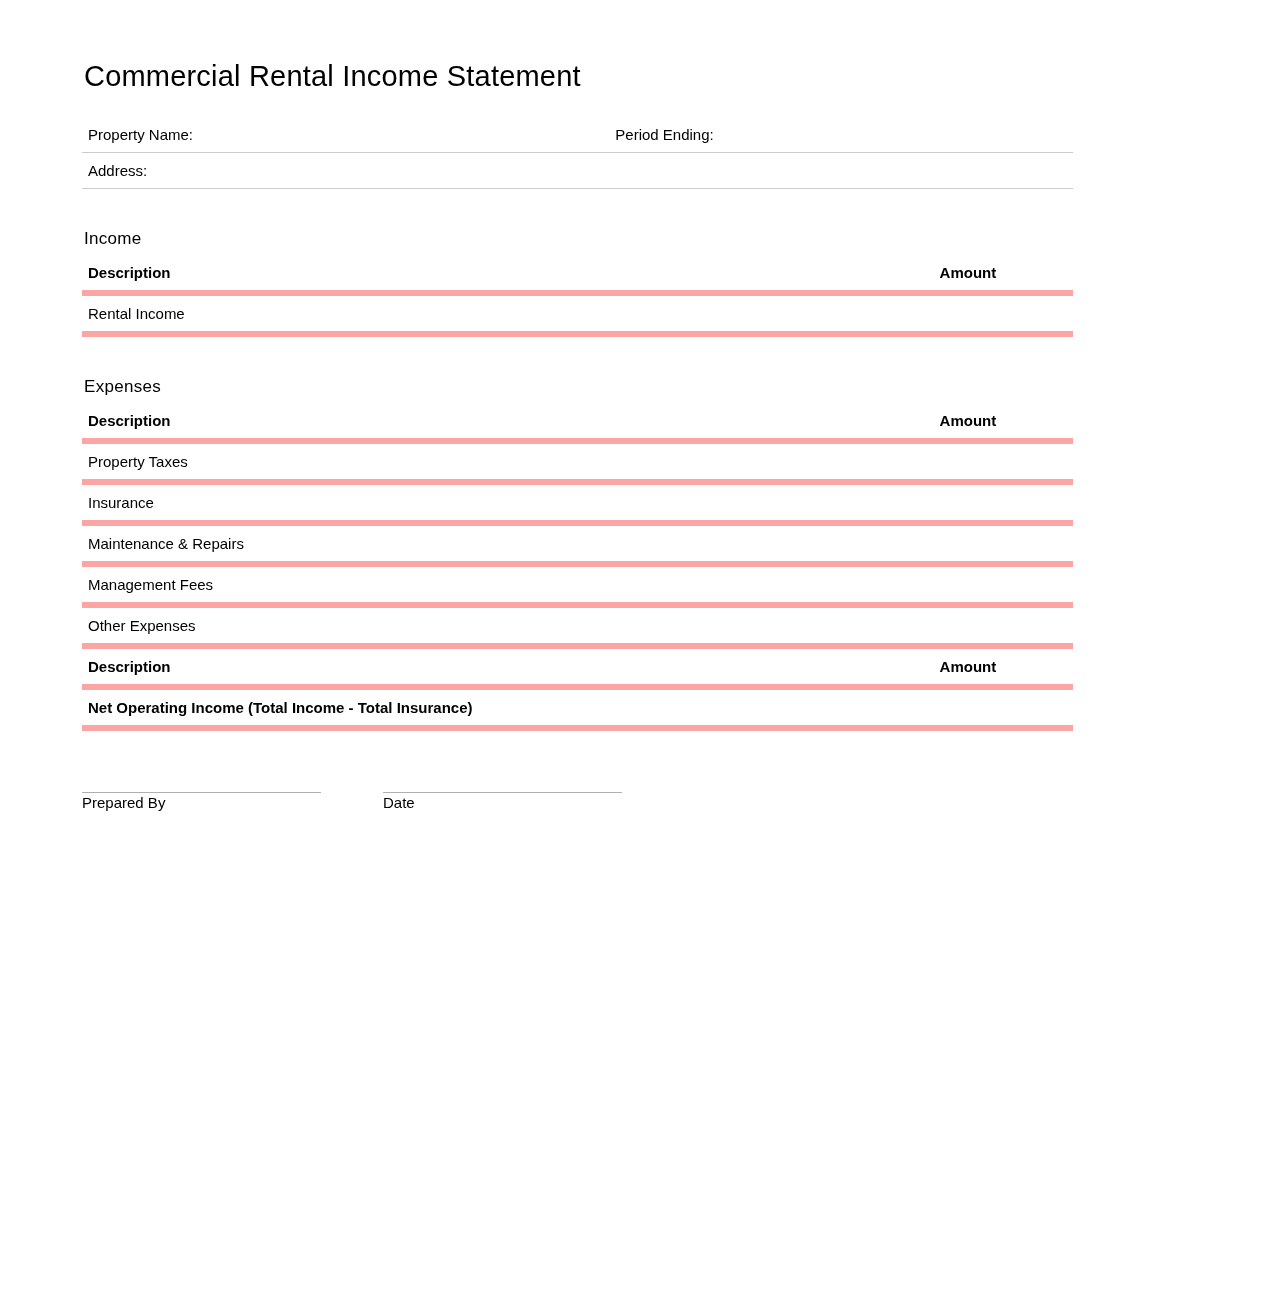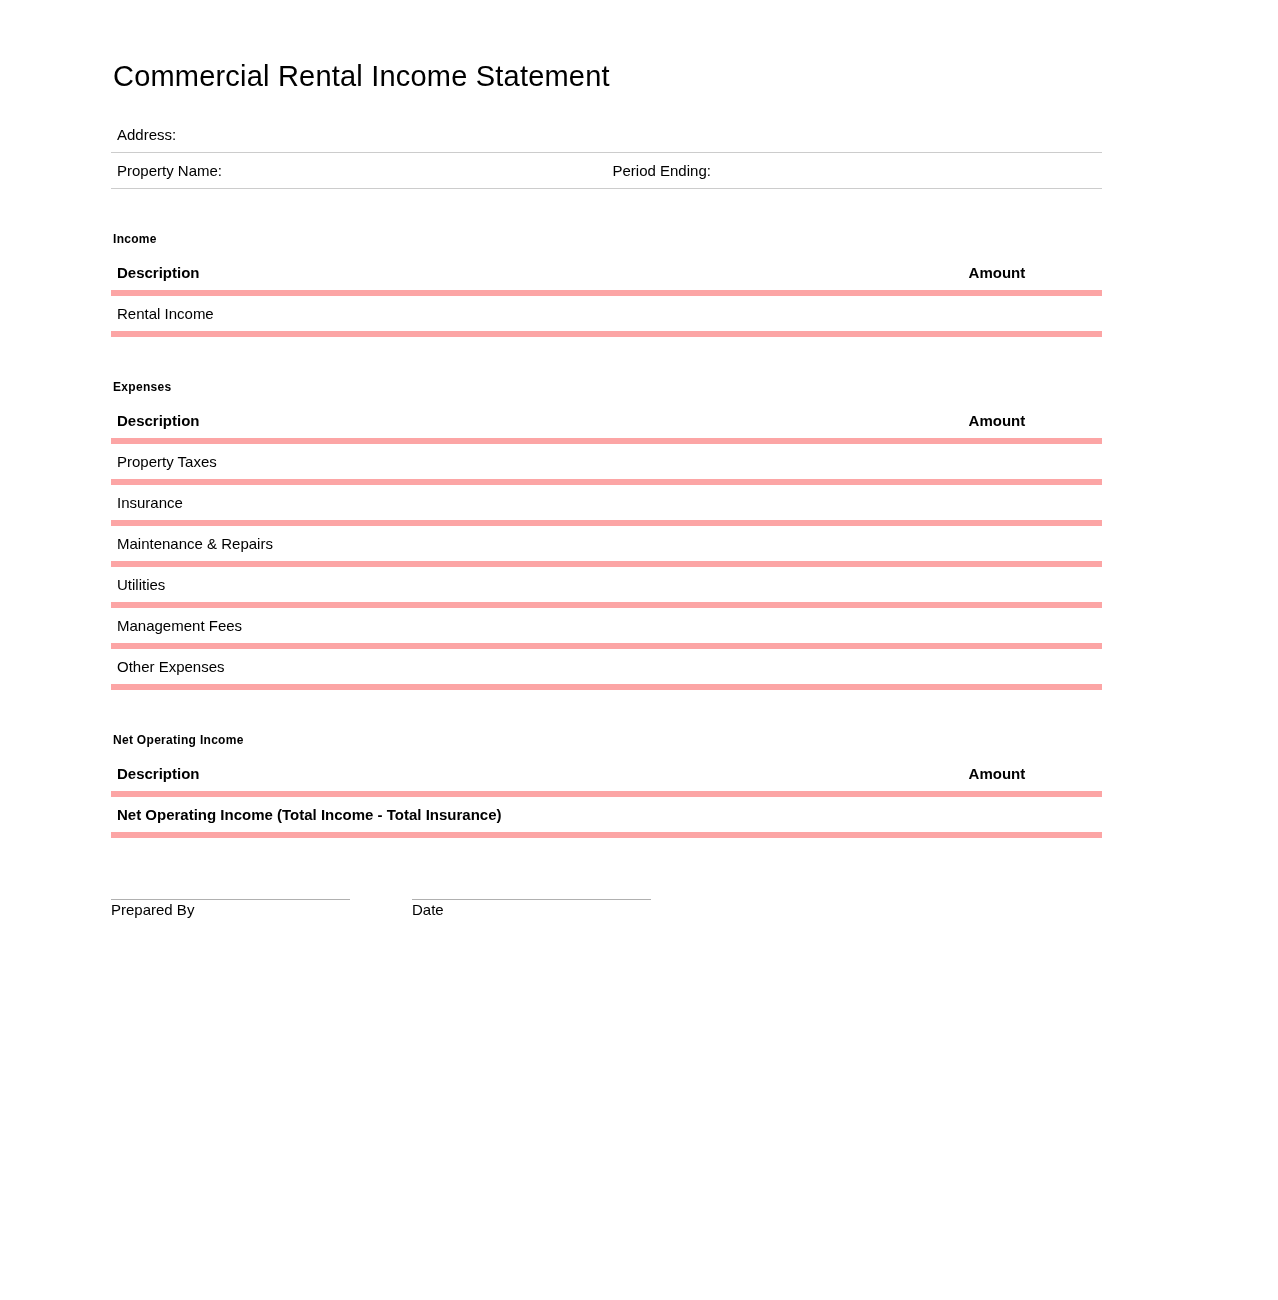--- a/index.html
+++ b/index.html
@@ -11,21 +11,20 @@
   }
   body {
     width: 1278px;
     height: 1300px;
     overflow: hidden;
   }
   .page {
     padding: 0 82px;
     box-sizing: border-box;
     width: 1155px;
-    margin-left: 29px;
   }
   h1.doc-title {
     font-size: 29px;
     font-weight: 400;
     line-height: 33px;
     margin: 60px 0 24px 2px;
     letter-spacing: 0.2px;
   }
   table {
     width: 100%;
@@ -36,22 +35,22 @@
     border-bottom: 1px solid #cccccc;
   }
   .info-table td {
     padding: 9px 6px;
     font-size: 15px;
     line-height: 17px;
     vertical-align: top;
   }
   .info-table .col-left { width: 52%; }
   h2.section-heading {
-    font-size: 12px;
-    font-weight: 700;
+    font-size: 17px;
+    font-weight: 400;
     line-height: 20px;
     margin: 40px 0 6px 2px;
     letter-spacing: 0.3px;
   }
   .data-table tr {
     border-bottom: 6px solid #fca5a5;
   }
   .data-table th, .data-table td {
     padding: 9px 6px;
     font-size: 15px;
@@ -81,30 +80,30 @@
 </head>
 <body>
 
 <div class="page">
 
   <h1 class="doc-title">Commercial Rental Income Statement</h1>
 
   <table class="info-table">
     <tbody>
       <tr>
-        <td colspan="2">
-          <span>Address:</span>
-        </td>
-      </tr>
-      <tr>
         <td class="col-left">
           <span>Property Name:</span>
         </td>
         <td>
           <span>Period Ending:</span>
+        </td>
+      </tr>
+      <tr>
+        <td colspan="2">
+          <span>Address:</span>
         </td>
       </tr>
     </tbody>
   </table>
 
   <h2 class="section-heading">Income</h2>
   <table class="data-table">
     <thead>
       <tr>
         <th class="desc">Description</th>
@@ -134,35 +133,30 @@
       </tr>
       <tr>
         <td class="desc">Insurance</td>
         <td class="amt"></td>
       </tr>
       <tr>
         <td class="desc">Maintenance &amp; Repairs</td>
         <td class="amt"></td>
       </tr>
       <tr>
-        <td class="desc">Utilities</td>
-        <td class="amt"></td>
-      </tr>
-      <tr>
         <td class="desc">Management Fees</td>
         <td class="amt"></td>
       </tr>
       <tr>
         <td class="desc">Other Expenses</td>
         <td class="amt"></td>
       </tr>
     </tbody>
   </table>
 
-  <h2 class="section-heading">Net Operating Income</h2>
   <table class="data-table">
     <thead>
       <tr>
         <th class="desc">Description</th>
         <th class="amt">Amount</th>
       </tr>
     </thead>
     <tbody>
       <tr class="total-row">
         <td class="desc">Net Operating Income (Total Income - Total Insurance)</td>

